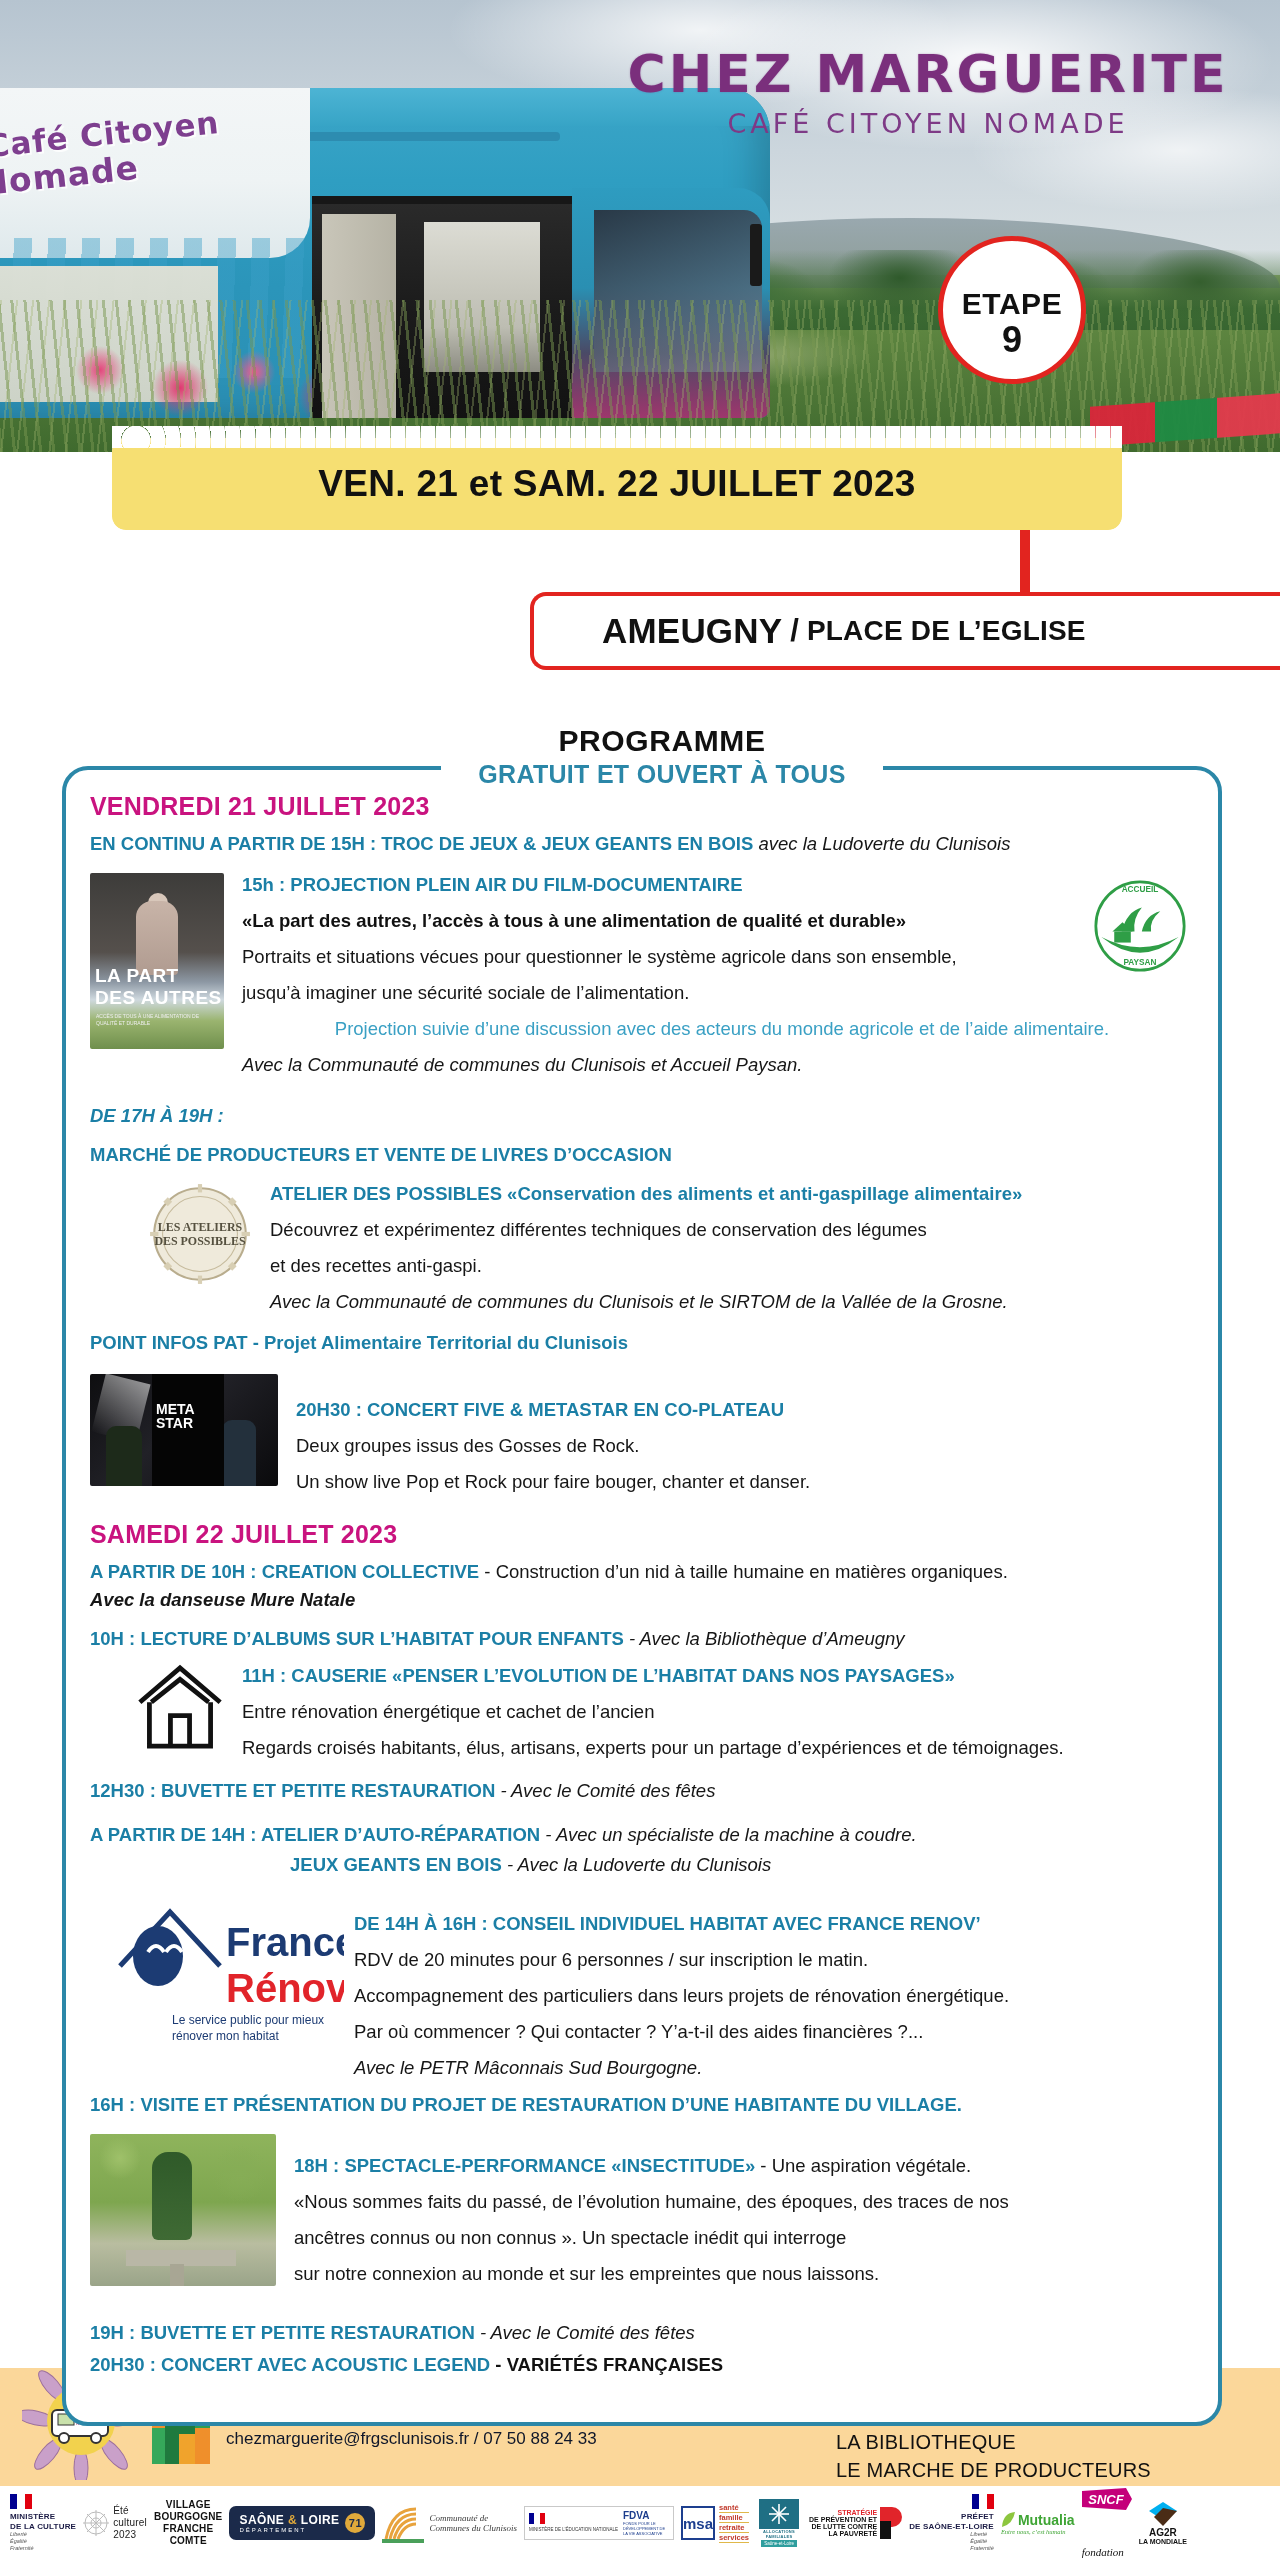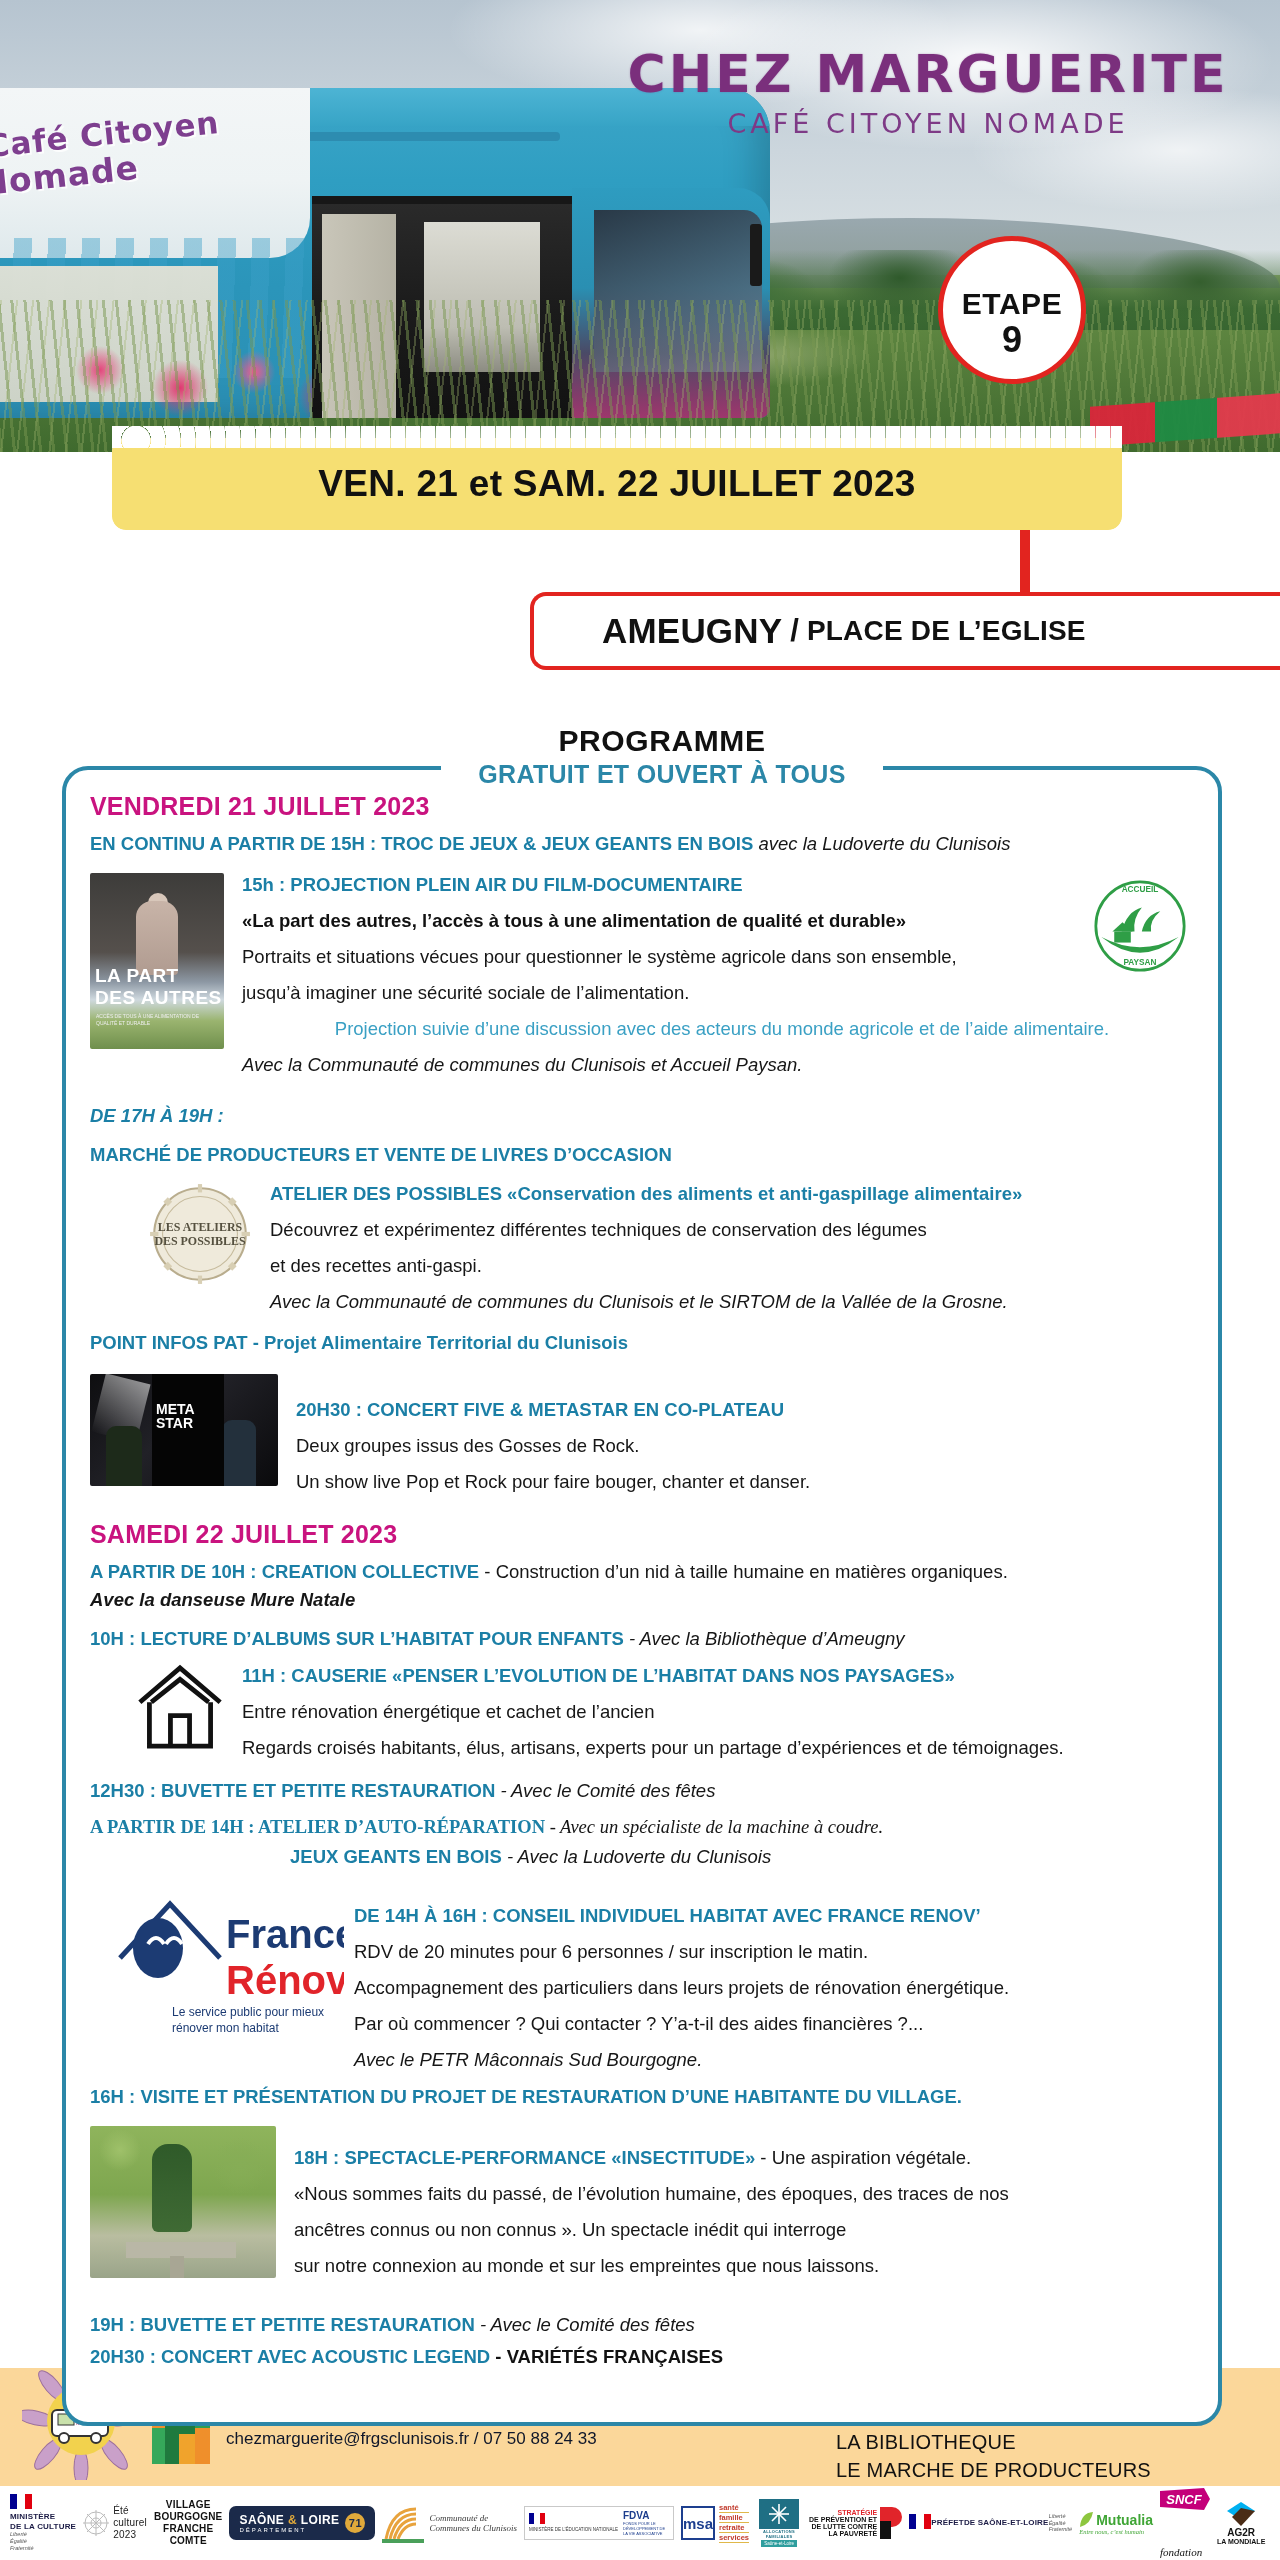--- a/index.html
+++ b/index.html
@@ -548,21 +548,21 @@
           <div class="line hl">11H : CAUSERIE «PENSER L’EVOLUTION DE L’HABITAT DANS NOS PAYSAGES»</div>
           <div class="line">Entre rénovation énergétique et cachet de l’ancien</div>
           <div class="line">Regards croisés habitants, élus, artisans, experts pour un partage d’expériences et de témoignages.</div>
         </div>
       </div>
 
       <div class="line" style="margin-top:18px;">
         <span class="hl">12H30 : BUVETTE ET PETITE RESTAURATION</span><span class="it"> - Avec le Comité des fêtes</span>
       </div>
 
-      <div class="line" style="margin-top:11px;font-family:Liberation Serif, serif;">
+      <div class="line" style="margin-top:19px;">
         <span class="hl">A PARTIR DE 14H : ATELIER D’AUTO-RÉPARATION</span><span class="it"> - Avec un spécialiste de la machine à coudre.</span>
       </div>
       <div class="line indent-2" style="margin-top:5px;">
         <span class="hl">JEUX GEANTS EN BOIS</span><span class="it"> - Avec la Ludoverte du Clunisois</span>
       </div>
 
       <div class="row" style="margin-top:16px; padding-left:24px;">
         <div class="logo-renov">
           <svg viewBox="0 0 230 160" width="230" height="160" aria-hidden="true">
             <path d="M6 72 L56 18 L106 72" fill="none" stroke="#1c3b73" stroke-width="5"></path>
@@ -789,21 +789,21 @@
         <div style="font-size:7px;font-weight:bold;color:#111;">DE PRÉVENTION ET</div>
         <div style="font-size:7px;font-weight:bold;color:#111;">DE LUTTE CONTRE</div>
         <div style="font-size:7px;font-weight:bold;color:#111;">LA PAUVRETÉ</div>
       </div>
       <svg width="22" height="32" viewBox="0 0 22 32" aria-hidden="true">
         <path d="M0 0 h12 a10 10 0 0 1 0 20 h-12 z" fill="#e1242a"></path>
         <rect x="0" y="14" width="11" height="18" fill="#111"></rect>
       </svg>
     </div>
 
-    <div class="ls" style="flex-direction:row;align-items:center;">
+    <div class="ls" style="flex-direction:column;align-items:flex-end;">
       <div class="fr-flag"></div>
       <div class="ls-txt" style="font-size:8px;">PRÉFET</div>
       <div class="ls-txt" style="font-size:8px;">DE SAÔNE-ET-LOIRE</div>
       <div class="ls-tiny" style="white-space:pre-line;">Liberté
 Égalité
 Fraternité</div>
     </div>
 
     <div class="ls" style="flex-direction:column;align-items:flex-start;">
       <div style="display:flex;align-items:center;gap:2px;">

